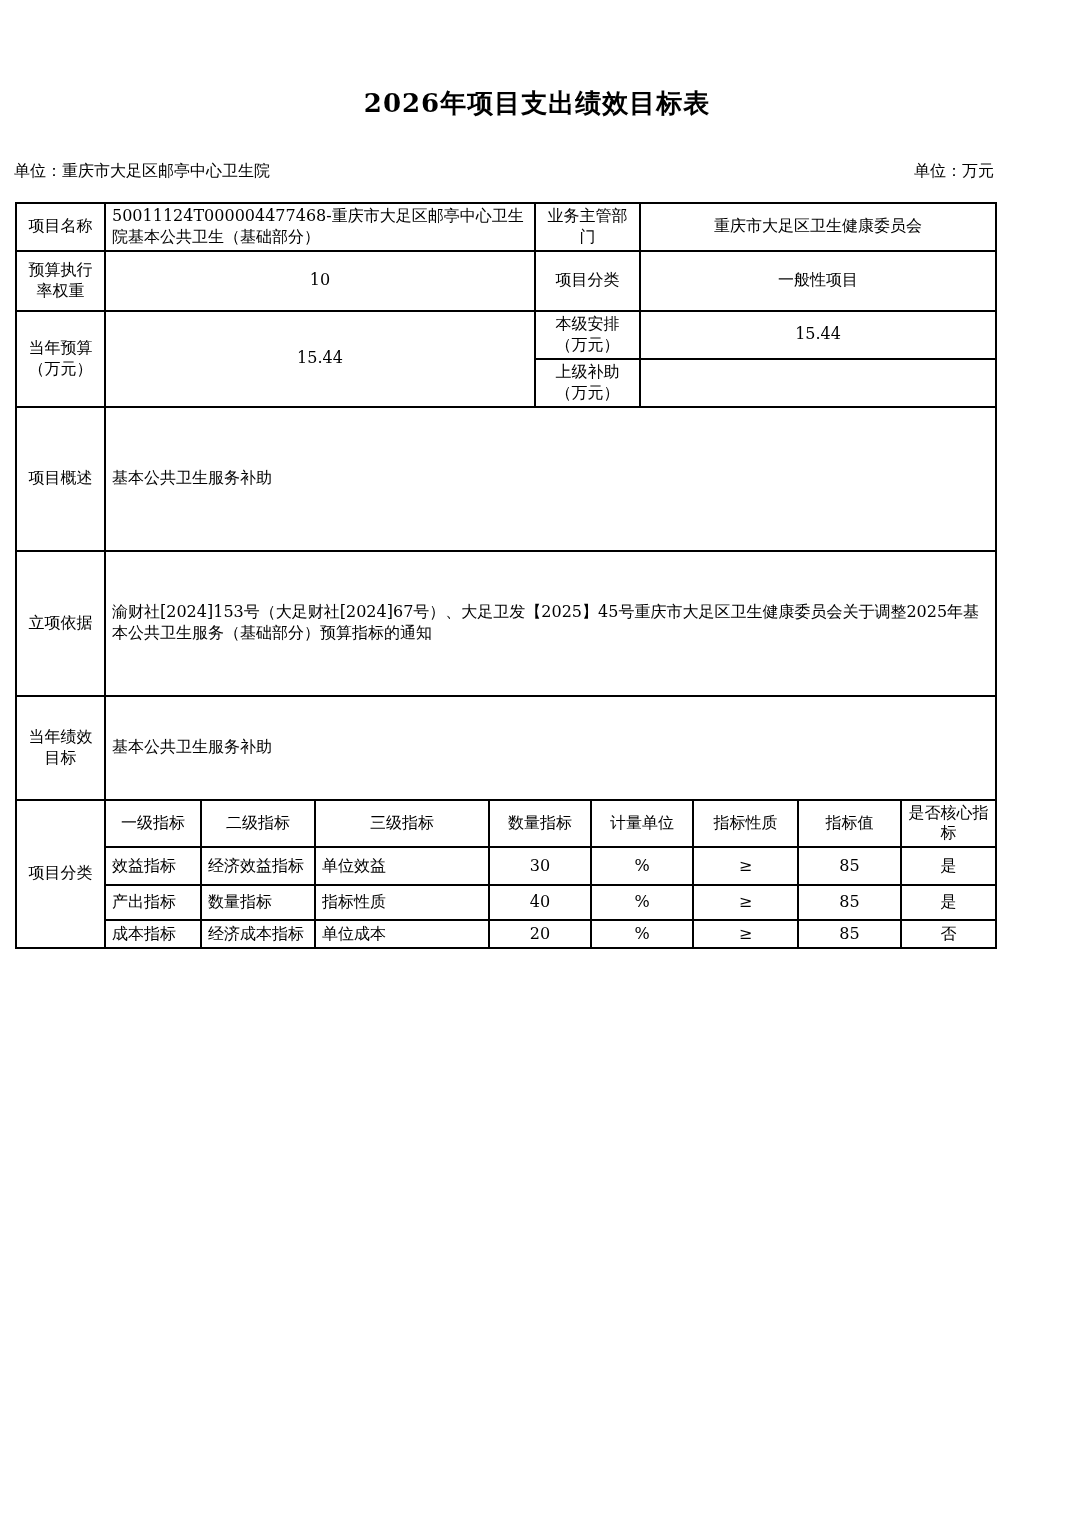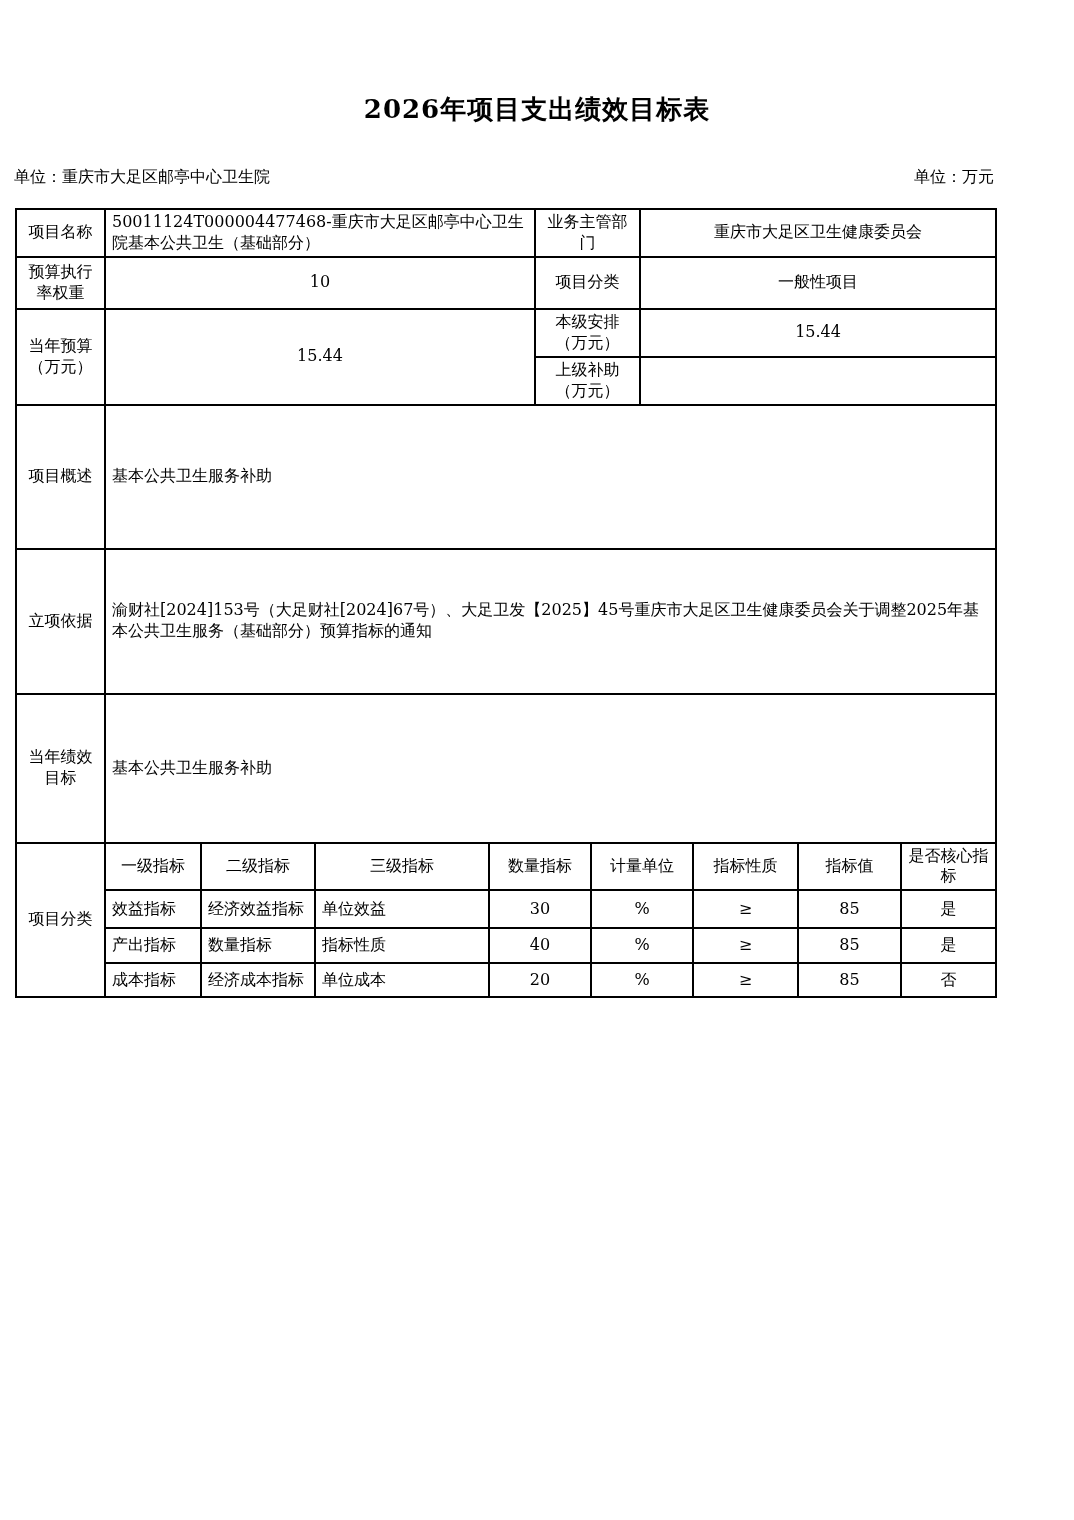--- a/index.html
+++ b/index.html
@@ -6,21 +6,21 @@
   html, body {
     margin: 0; padding: 0;
     width: 1074px; height: 1520px;
     background: #ffffff;
     color: #000000;
     font-family: "DejaVu Serif", "Liberation Serif", serif;
   }
   .page { width: 1074px; height: 1520px; position: relative; overflow: hidden; }
 
   .doc-title {
-    margin: 16px;
+    margin: 10px;
     padding-top: 76px;
     text-align: center;
     font-size: 26px;
     font-weight: bold;
     letter-spacing: 1px;
   }
 
   .unit-row {
     width: 980px;
     margin: 40px 0 20px 14px;
@@ -43,30 +43,30 @@
     vertical-align: middle;
     padding: 2px 6px;
     word-break: normal;
     overflow-wrap: break-word;
   }
   td.lbl   { text-align: center; padding: 2px 2px; }
   td.ctr   { text-align: center; }
   td.lft   { text-align: left; }
 
   tr.r-a { height: 40px; }
-  tr.r-b { height: 52px; border-radius: 19px; }
+  tr.r-b { height: 60px; border-radius: 19px; }
   tr.r-c { height: 48px; }
   tr.r-d { height: 48px; }
   tr.r-e { height: 144px; }
   tr.r-f { height: 145px; }
-  tr.r-g { height: 149px; }
+  tr.r-g { height: 104px; }
   tr.r-h { height: 45px; }
   tr.r-i { height: 38px; }
   tr.r-j { height: 35px; }
-  tr.r-k { height: 34px; padding-left: 14px; }
+  tr.r-k { height: 28px; padding-left: 14px; }
 </style>
 </head>
 <body>
 
 <div class="page">
 
   <h1 class="doc-title">2026年项目支出绩效目标表</h1>
 
   <div class="unit-row">
     <span>单位：重庆市大足区邮亭中心卫生院</span>

